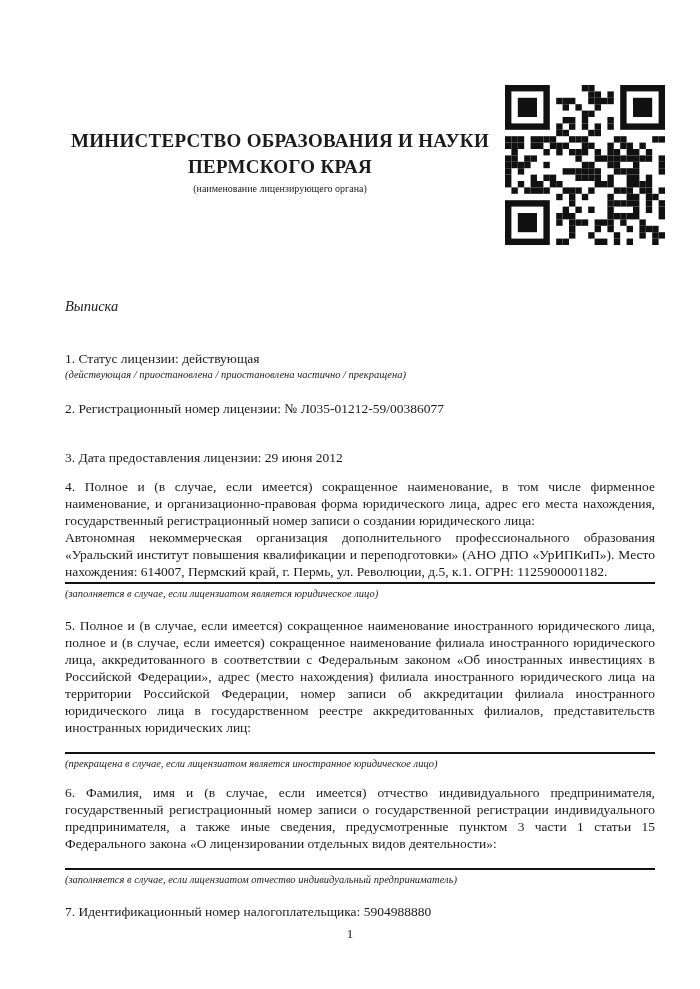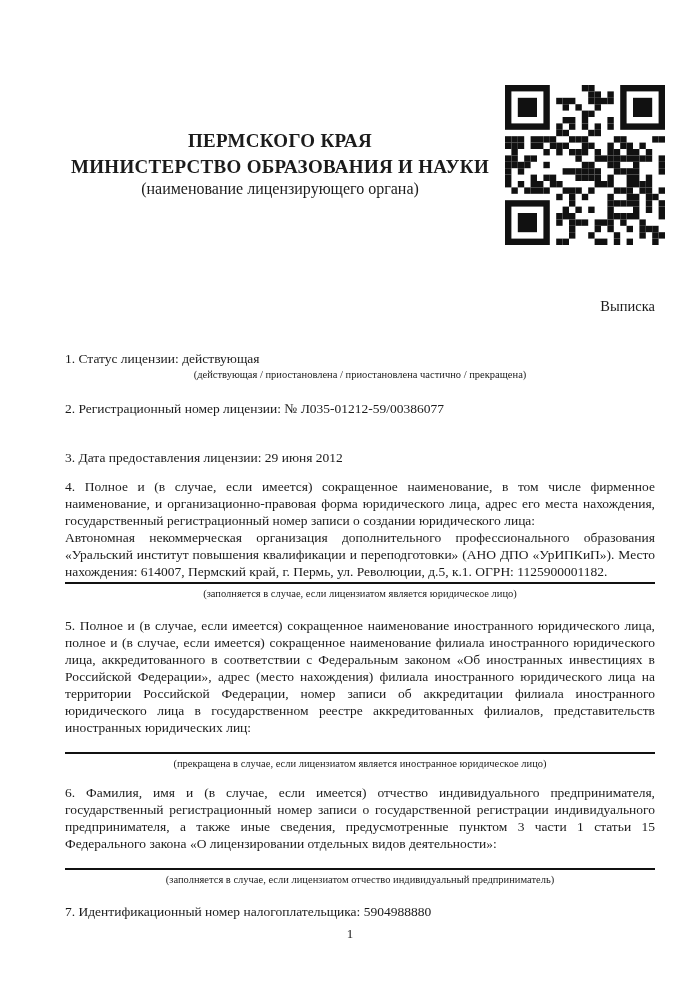--- a/index.html
+++ b/index.html
@@ -16,32 +16,32 @@
   }
   .qr svg{display:block;width:160px;height:160px;fill:#111;}
   .header-block{
     position:absolute;top:128px;left:30px;width:500px;
     text-align:center;
   }
   .ministry{
     font-weight:bold;font-size:19px;line-height:26px;letter-spacing:.3px;
   }
   .ministry-caption{
-    font-size:16px;line-height:14px;margin-top:2px;
+    font-size:10px;line-height:14px;margin-top:2px;
   }
   .content{
     position:absolute;top:296px;left:65px;width:590px;
     font-size:13.5px;line-height:17px;
   }
-  .doc-title{text-align:right;}
+  .doc-title{text-align:left;font-style:italic;}
   .doc-title div{line-height:20px;font-size:14.5px;}
   p{margin:0;}
   .just{text-align:justify;text-align-last:left;}
   .small-caption{
-    font-size:10.5px;line-height:13px;text-align:center;
+    font-size:10.5px;line-height:13px;font-style:italic;
   }
   .rule{
     border:none;border-top:2px solid #111;margin:0;height:0;
   }
   .mt-item1{margin-top:34px;}
   .mt-cap1{margin-top:1px;}
   .mt-item2{margin-top:19px;}
   .mt-item3{margin-top:32px;}
   .mt-item4{margin-top:12px;}
   .mt-rule4{margin-top:2px;}
@@ -281,22 +281,22 @@
         <rect x="115.2" y="0" width="44.800000000000004" height="44.800000000000004"></rect>
         <rect fill="#fff" x="121.60000000000001" y="6.4" width="32" height="32"></rect>
         <rect x="128" y="12.8" width="19.200000000000003" height="19.200000000000003"></rect>
         <rect x="0" y="115.2" width="44.800000000000004" height="44.800000000000004"></rect>
         <rect fill="#fff" x="6.4" y="121.60000000000001" width="32" height="32"></rect>
         <rect x="12.8" y="128" width="19.200000000000003" height="19.200000000000003"></rect>
       </svg>
   </div>
 
   <div class="header-block">
+    <div class="ministry">МИНИСТЕРСТВО ОБРАЗОВАНИЯ И НАУКИ</div>
     <div class="ministry">ПЕРМСКОГО КРАЯ</div>
-    <div class="ministry">МИНИСТЕРСТВО ОБРАЗОВАНИЯ И НАУКИ</div>
     <div class="ministry-caption">(наименование лицензирующего органа)</div>
   </div>
 
   <div class="content">
 
     <div class="doc-title">
       <div>Выписка</div>
     </div>
 
     <p class="mt-item1">1. Статус лицензии: действующая</p>

